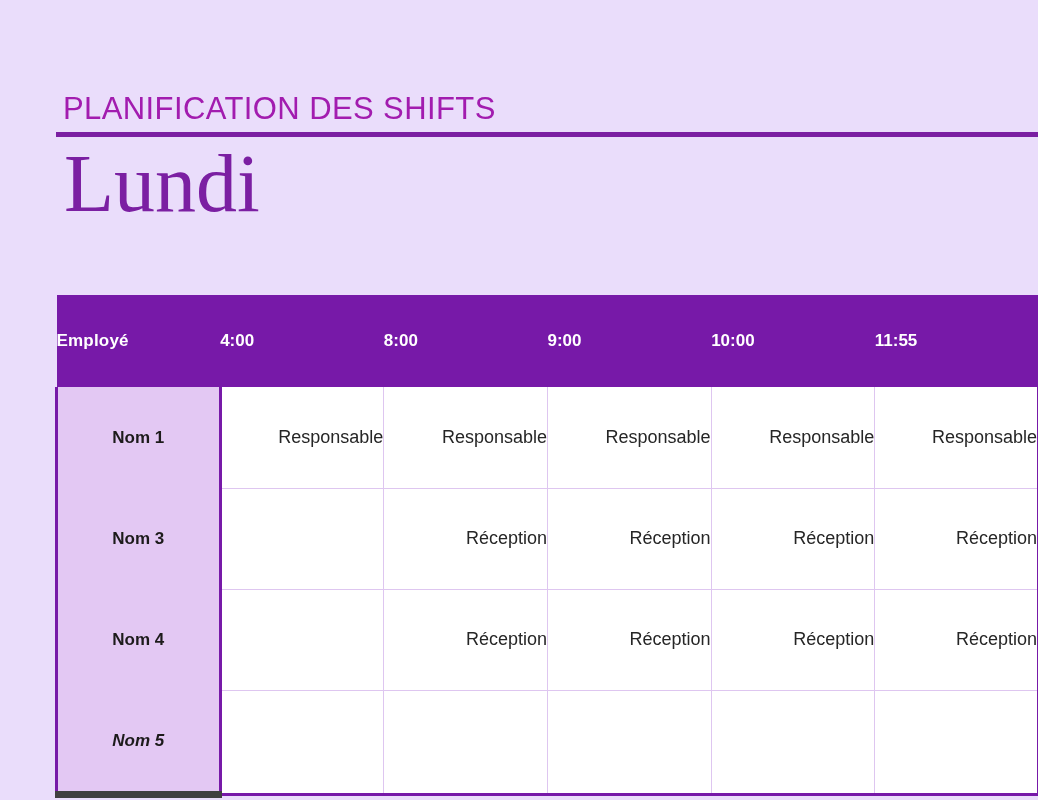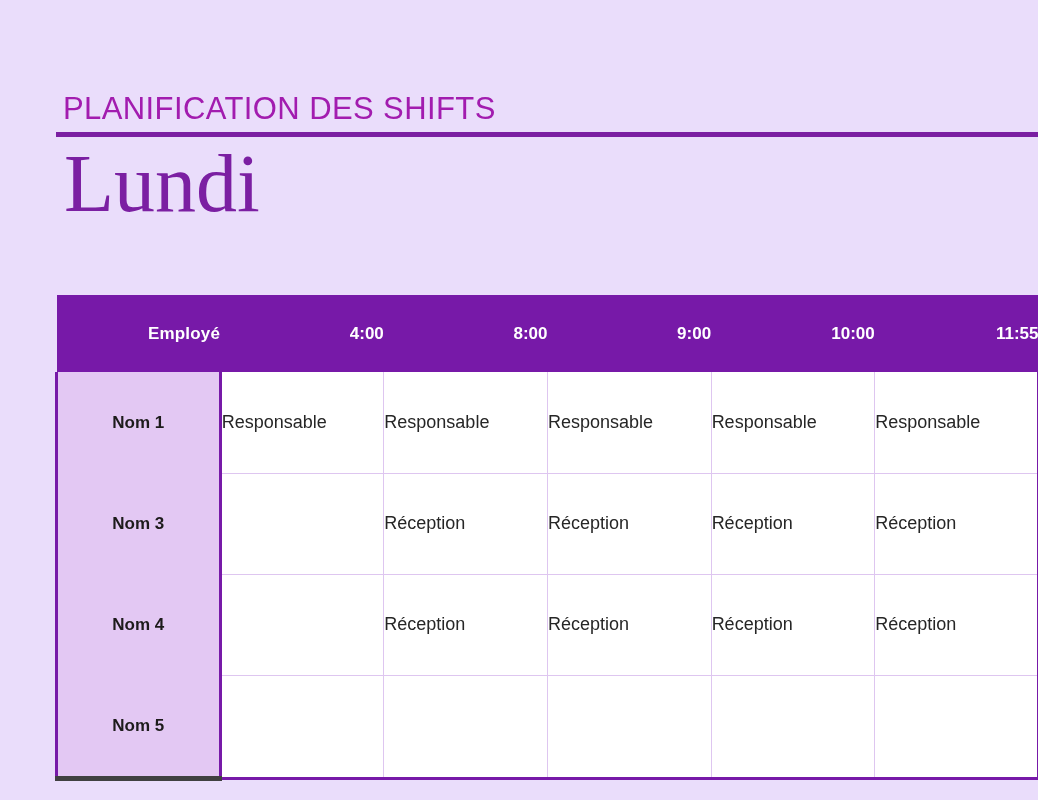--- a/index.html
+++ b/index.html
@@ -68,23 +68,23 @@
 
   #schedule col.c-emp { width: 163px; }
   #schedule col.c-slot { width: 163px; }
 
   
   #schedule thead th {
     background: #7719A8;
     color: #FFFFFF;
     font-size: 17px;
     font-weight: bold;
-    height: 77px;
+    height: 92px;
     padding: 0;
-    text-align: right;
+    text-align: left;
     vertical-align: middle;
     border: none;
   }
   #schedule thead th.emp-head {
     letter-spacing: 0.2px;
   }
 
   
   #schedule tbody td.emp {
     background: #E3C8F3;
@@ -92,30 +92,31 @@
     font-size: 17px;
     font-weight: bold;
     text-align: center;
     vertical-align: middle;
     height: 77px;
     padding: 12px;
     border-left: 3px solid #7719A8;
     border-right: 3px solid #7719A8;
   }
   #schedule tbody tr:last-child td.emp {
-    border-bottom: 5px solid #404040;
+    border-bottom: 7px solid #404040;
+    font-style: italic;
   }
 
   
   #schedule tbody td.slot {
     background: #FFFFFF;
     color: #262626;
     font-size: 18px;
     font-weight: 400;
-    text-align: left;
+    text-align: right;
     vertical-align: middle;
     height: 74px;
     padding: 0;
     border-bottom: 1.5px solid #DEC6F0;
     border-right: 1.5px solid #DEC6F0;
   }
   #schedule tbody tr:last-child td.slot {
     border-bottom: 3px solid #7719A8;
   }
   #schedule tbody td.slot.last-col {

